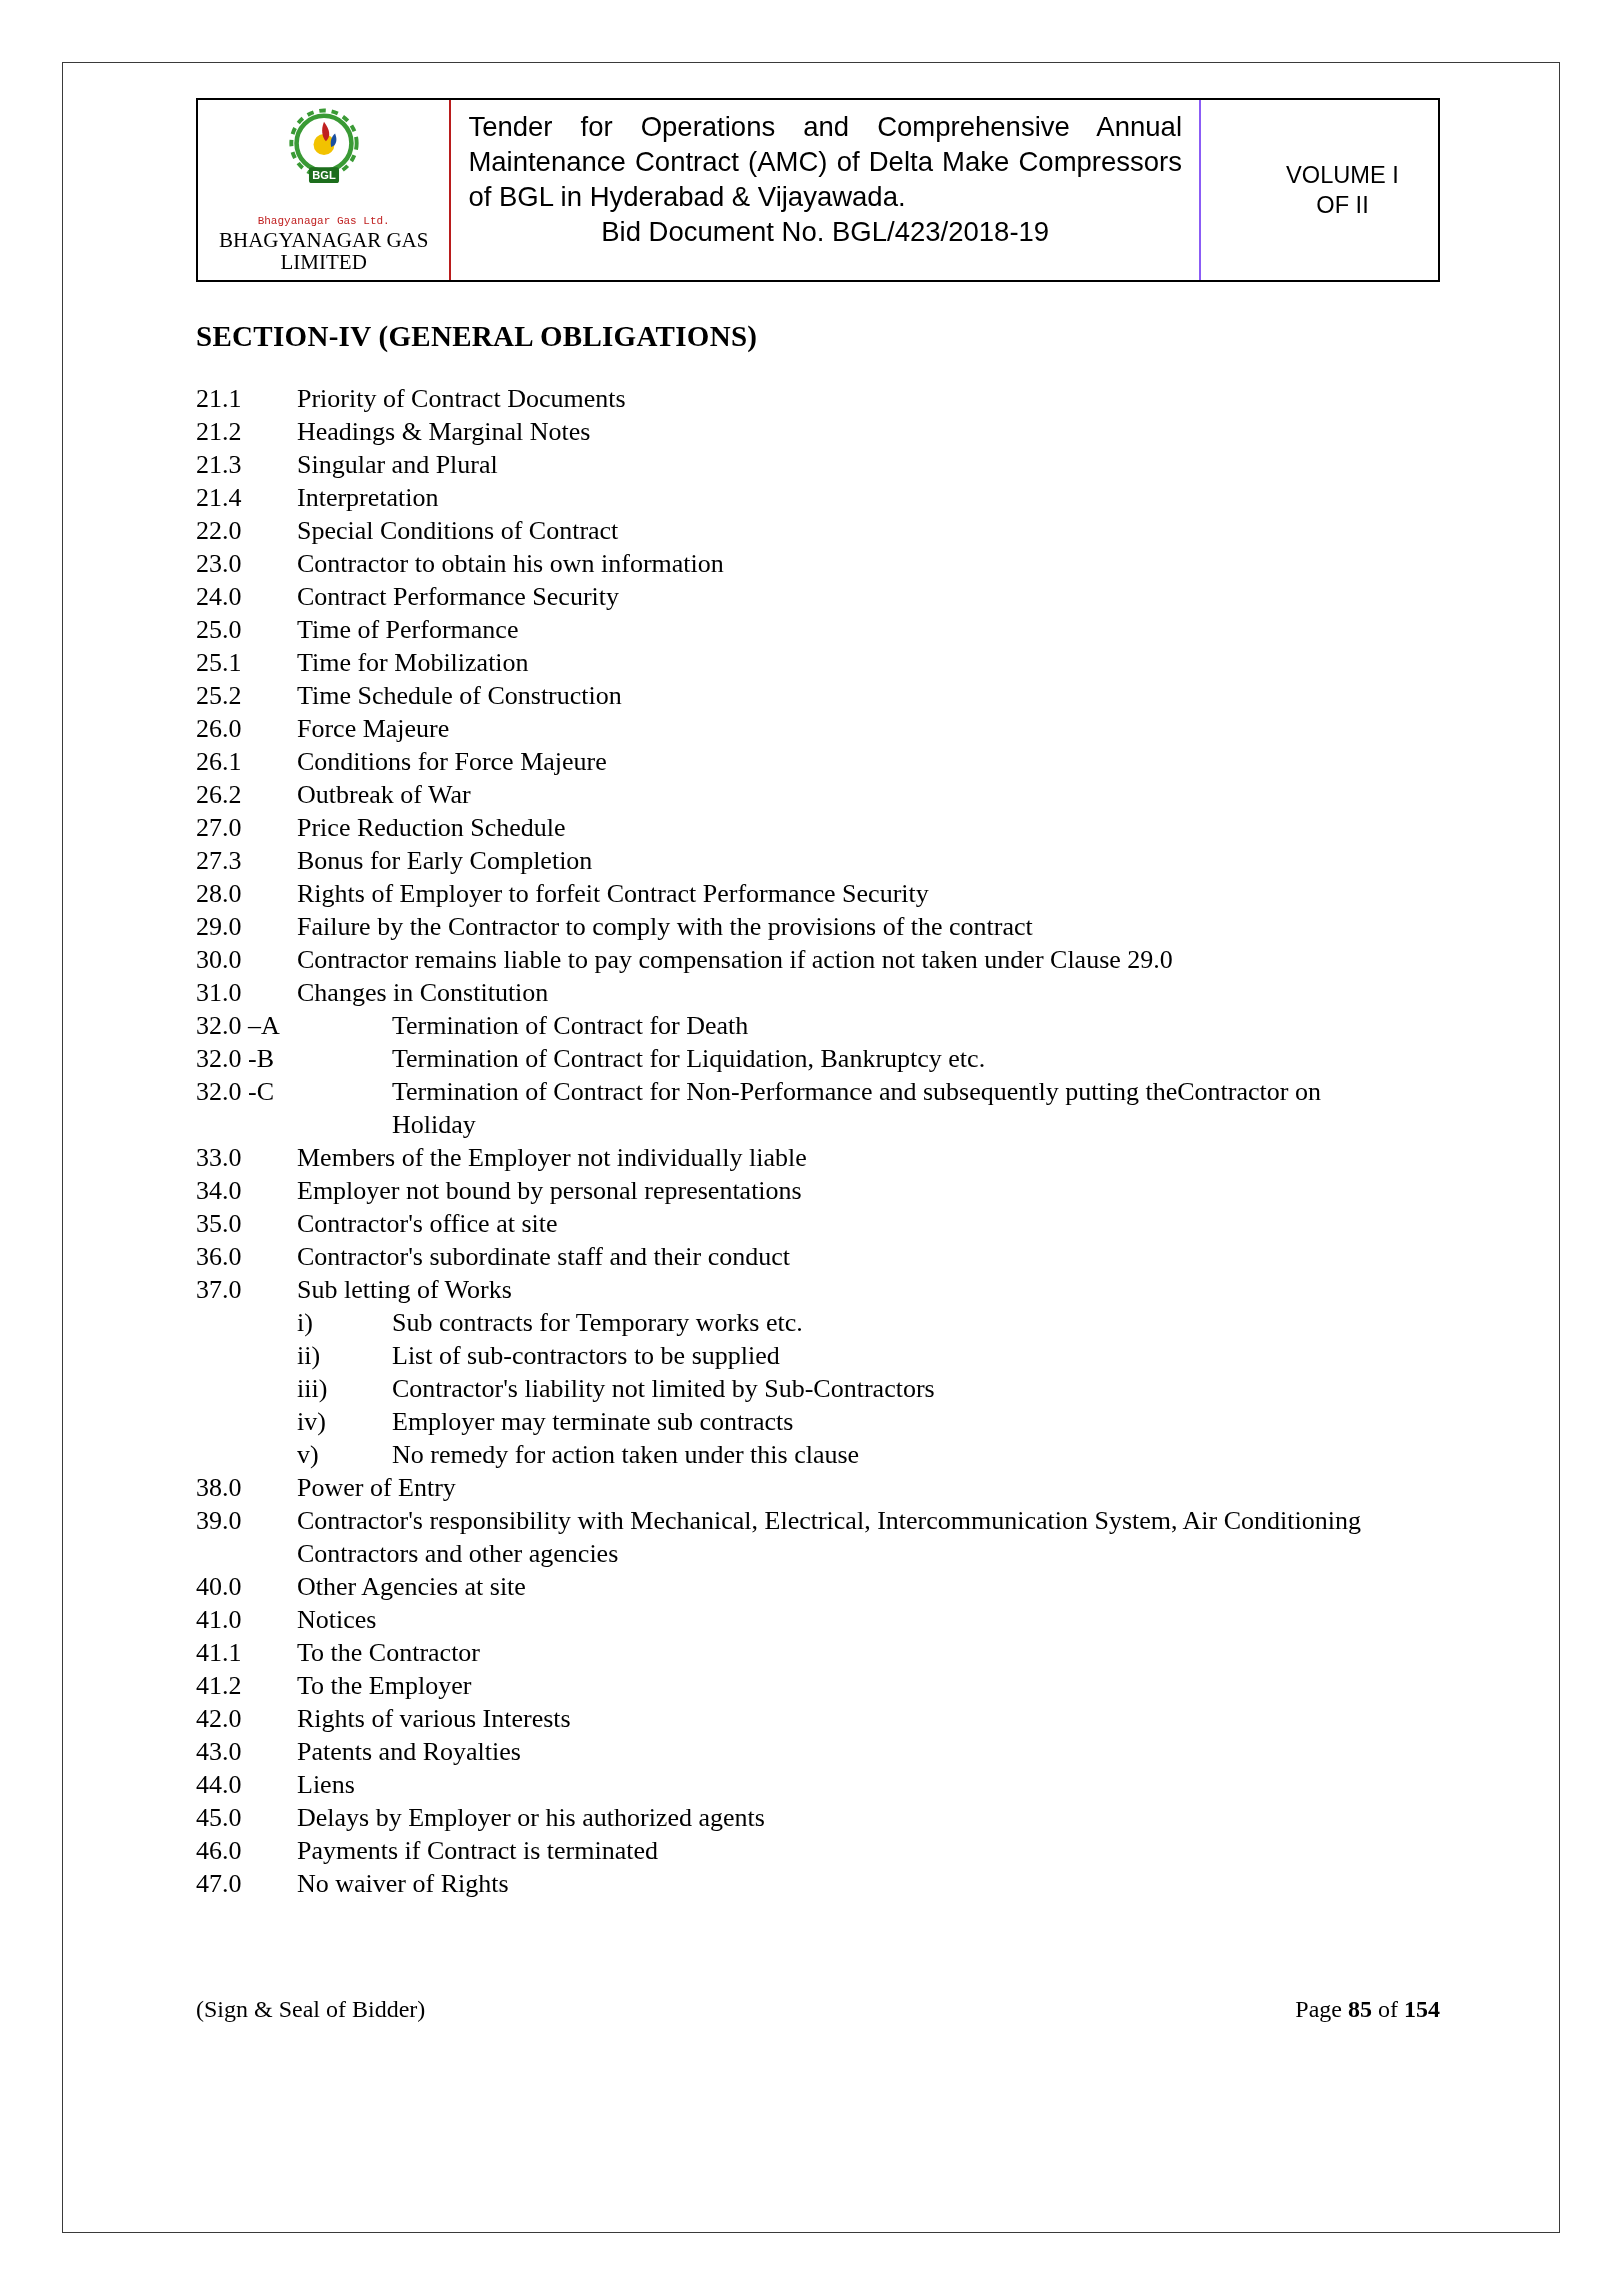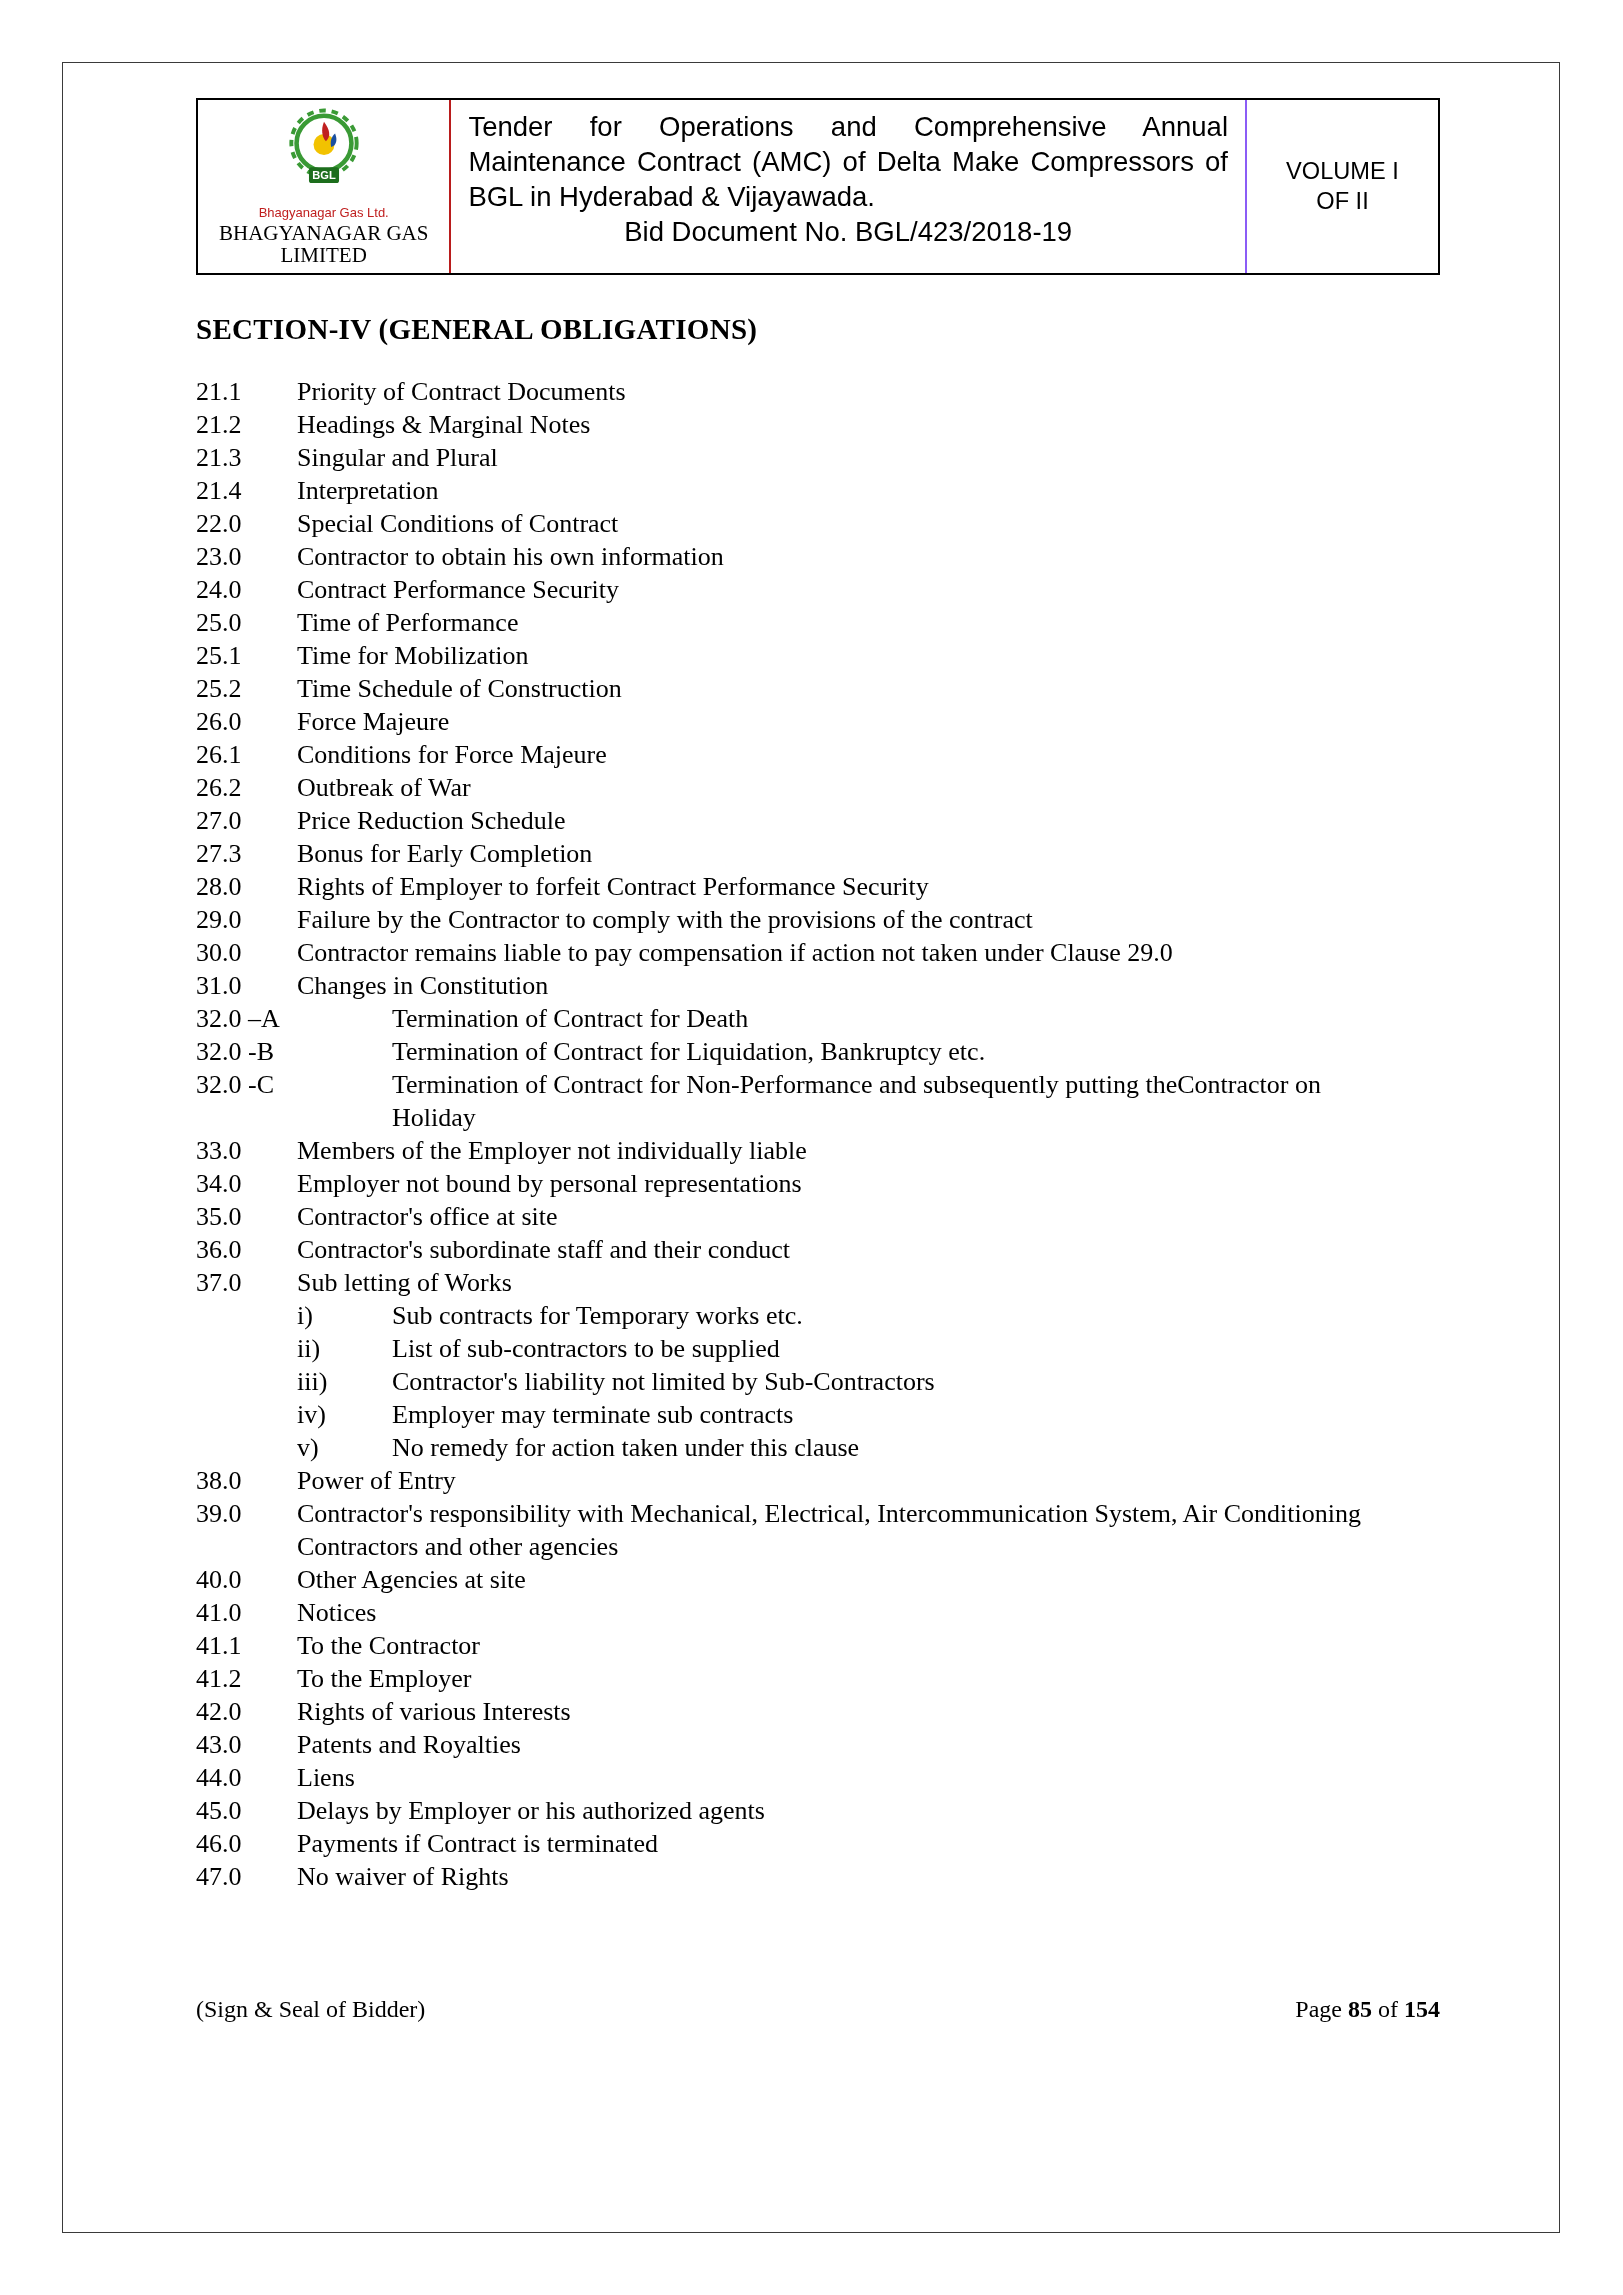--- a/index.html
+++ b/index.html
@@ -35,24 +35,24 @@
     flex: none;
     border-right: 2px solid #b91c1c;
     display: flex;
     flex-direction: column;
     align-items: center;
     justify-content: center;
     padding: 6.5px 5.2px;
     text-align: center;
   }
   .logo-tagline {
-    font-family: Liberation Sans, sans-serif;
-    font-size: 13px;
+    font-family: Liberation Mono, monospace;
+    font-size: 11px;
     color: var(--logo-red, #c02020);
-    margin-top: 6px;
+    margin-top: 16px;
   }
   .logo-name {
     font-family: Liberation Serif, serif;
     font-size: 21px;
     line-height: 22px;
     color: #000;
     margin-top: 2.6px;
     text-align: center;
   }
   .cell-title {
@@ -69,20 +69,21 @@
     width: 191px;
     flex: none;
     display: flex;
     flex-direction: column;
     align-items: center;
     justify-content: center;
     font-family: "Liberation Sans", sans-serif;
     font-size: 23.6px;
     line-height: 30px;
     text-align: center;
+    padding-left: 46px;
   }
 
   
   .section-title {
     margin-top: 38px;
     font-size: 29px;
     font-weight: bold;
     letter-spacing: 0.3px;
   }
 

